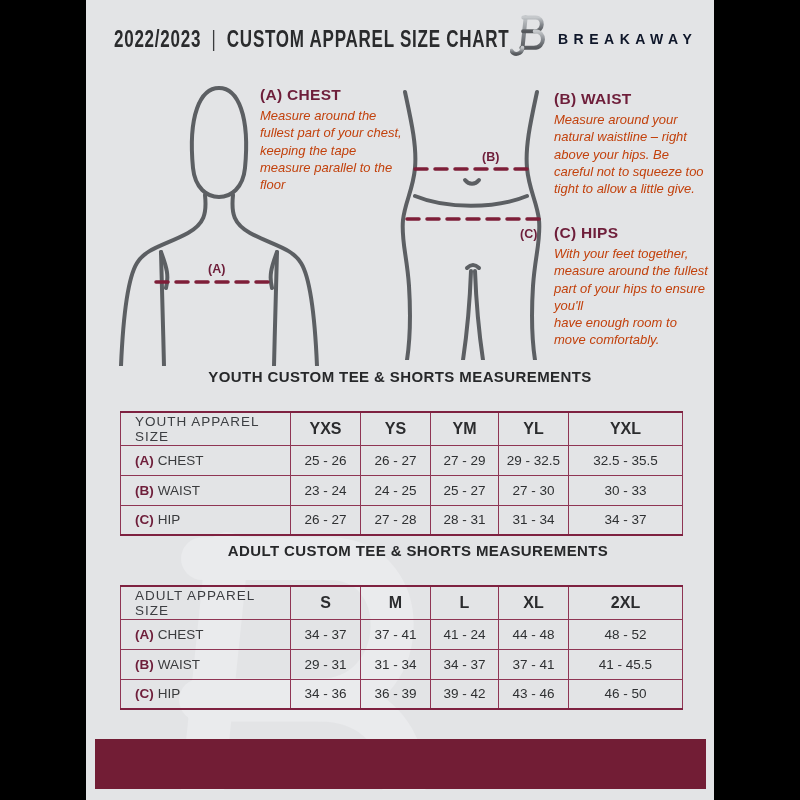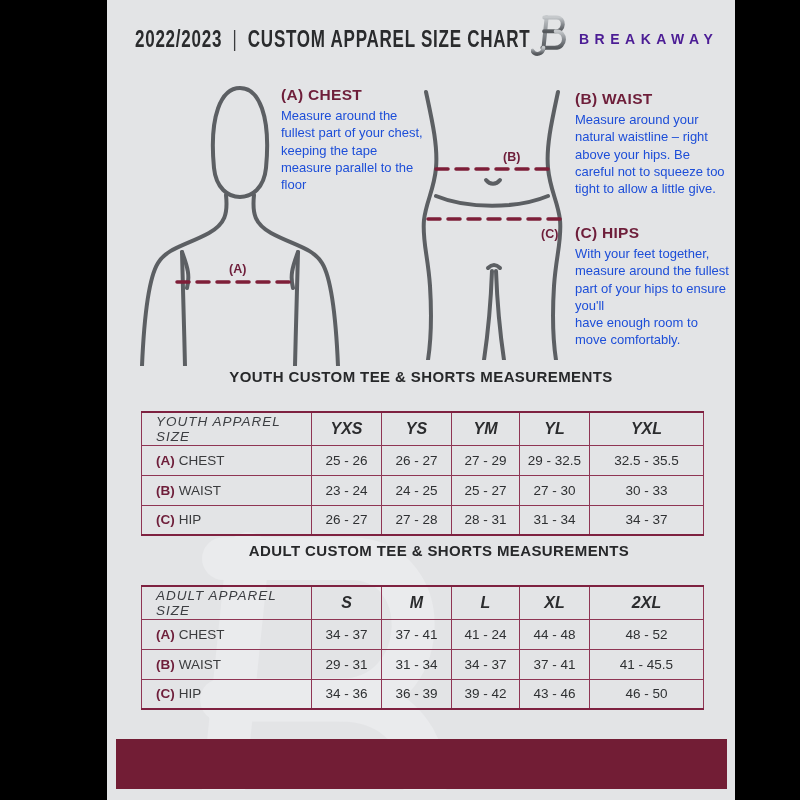--- a/index.html
+++ b/index.html
@@ -1,34 +1,34 @@
 <!DOCTYPE html>
 <html><head>
 <meta charset="utf-8">
 <style>
   * { margin:0; padding:0; box-sizing:border-box; }
   body { background:#000; font-family:"Liberation Sans", sans-serif; }
   .stage { position:relative; width:800px; height:800px; background:#000; overflow:hidden; }
   .black-strip { position:absolute; top:0; height:800px; background:#000; }
   .strip-left { left:0; width:86px; }
   .strip-right { left:714px; width:86px; }
-  .doc { position:absolute; left:86px; top:0; width:628px; height:800px; background:#e3e4e6; overflow:hidden;margin-left:21px; }
+  .doc { position:absolute; left:86px; top:0; width:628px; height:800px; background:#e3e4e6; overflow:hidden; }
 
   
   .hdr-title { position:absolute; left:28px; top:28px; height:22px; display:flex; align-items:center; gap:14px;
                font-weight:bold; font-size:23px; color:#2a2b2d; white-space:nowrap;
                transform:scaleX(0.74); transform-origin:left center; letter-spacing:1px; }
   .hdr-sep { font-weight:normal; color:#3a3b3d; font-size:22px; }
   .logo { position:absolute; left:424px; top:12px; }
   .brand { position:absolute; left:472px; top:31px; font-size:14px; font-weight:bold;
-           letter-spacing:5.5px; color:#4c1d95; white-space:nowrap; }
+           letter-spacing:5.5px; color:#0f172a; white-space:nowrap; }
 
   
   .ins-head { position:absolute; font-size:15.5px; font-weight:bold; color:#6e1e3a; letter-spacing:0.3px; }
-  .ins-body { position:absolute; font-size:13px; color:#1d4ed8; line-height:1.33;
+  .ins-body { position:absolute; font-size:13px; font-style:italic; color:#c2410c; line-height:1.33;
               white-space:pre-line; }
   .chest-head { left:174px; top:86px; }
   .chest-body { left:174px; top:107px; width:146px; }
   .waist-head { left:468px; top:90px; }
   .waist-body { left:468px; top:111px; width:152px; }
   .hips-head  { left:468px; top:224px; }
   .hips-body  { left:468px; top:245px; width:158px; }
 
   
   .fig { position:absolute; }
@@ -46,21 +46,21 @@
                color:#27282a; letter-spacing:0.4px; }
   .tbl-unit  { position:absolute; width:736px; text-align:right; font-size:14px; font-style:italic; color:#2b2c2e; }
   .youth-title { top:368px; } .youth-unit { top:388px; }
   .adult-title { top:542px;padding-left:36px; } .adult-unit { top:562px; }
   table.size-table { position:absolute; left:34px; width:562px; border-collapse:collapse;
                      border-top:2px solid #7e2140; border-bottom:2px solid #7e2140; table-layout:fixed;
                      background:transparent; }
   .youth-table { top:411px; } .adult-table { top:585px;padding-left:48px; }
   .size-table th, .size-table td { border:1px solid #8f3554; font-weight:normal; text-align:center;
                                    color:#2e3032; font-size:13.5px; padding:0; }
-  .size-table tr.head { height:33px;font-style:italic; }
+  .size-table tr.head { height:33px; }
   .size-table tr.data { height:30px; }
   .size-table .first { text-align:left; padding-left:14px; }
   .size-table th.first { font-size:13.5px; letter-spacing:1px; color:#3c3e42; }
   .size-table th.size { font-weight:bold; font-size:16px; color:#2b2c2e; }
   .row-prefix { font-weight:bold; color:#6e1e3a; }
   .row-label { color:#3a3b3d; margin-left:4px; }
 
   
   .watermark { position:absolute; left:-20px; top:505px; width:430px; height:285px; overflow:hidden; opacity:0.55; }
   .watermark path { fill:none; stroke:#f0f1f3; stroke-width:4.4; stroke-linecap:round; }

